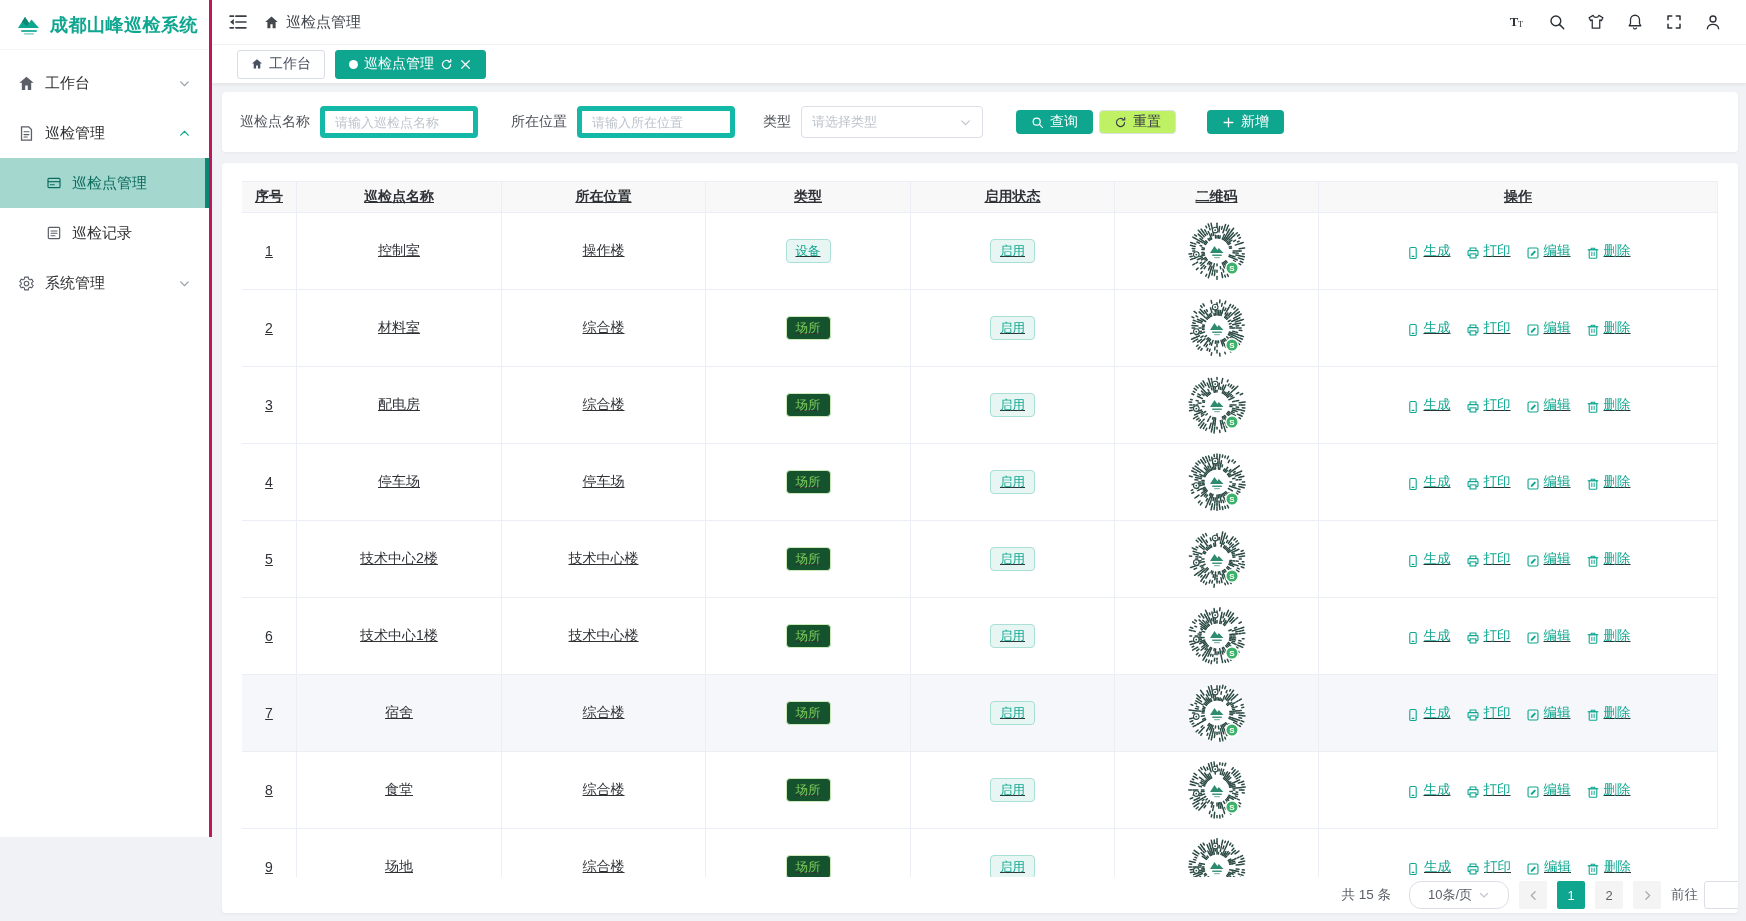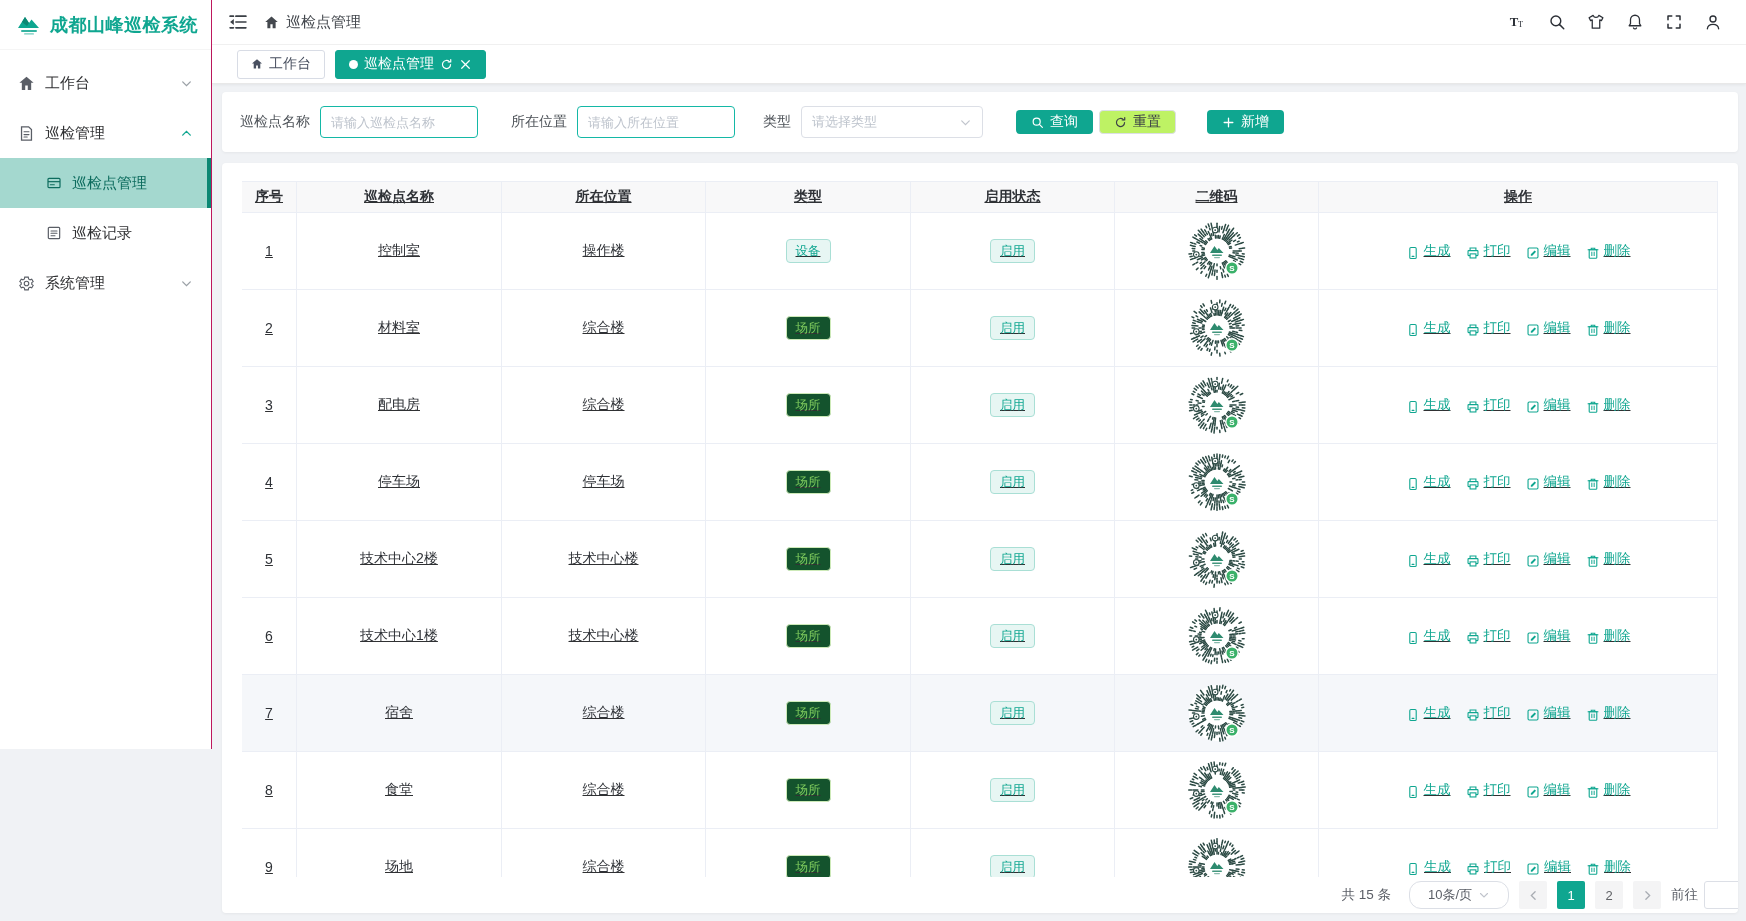--- a/index.html
+++ b/index.html
@@ -5,21 +5,21 @@
   * { margin:0; padding:0; box-sizing:border-box; }
   html,body { width:1746px; height:921px; overflow:hidden; }
   body {
     font-family:"Liberation Sans","DejaVu Sans",sans-serif;
     font-size:14px; color:#303133; background:#f0f2f5;
     display:flex;
   }
   svg { display:block; }
 
   
-  .sidebar { width:212px; min-width:212px; background:#fff; border-right:1px solid #be185d; height:749px; }
+  .sidebar { width:212px; min-width:212px; background:#fff; border-right:3px solid #be185d; height:837px; }
   .logo-row { height:50px; display:flex; align-items:center; gap:8px; padding-left:16px; border-bottom:1px solid #f5f5f5; }
   .logo-title { color:#0fa690; font-size:18px; font-weight:bold; letter-spacing:.5px; white-space:nowrap; }
   .menu { padding-top:8px; }
   .menu-item { height:50px; display:flex; align-items:center; gap:10px; padding:0 18px; cursor:pointer; color:#303133; font-size:15px; position:relative; }
   .menu-item .mi-icon { color:#5a5e66; width:17px; height:17px; }
   .menu-item .chev { margin-left:auto; color:#9aa0a6; width:13px; height:13px; }
   .menu-item .chev.teal { color:#0fa690; }
   .sub-item { height:50px; display:flex; align-items:center; gap:10px; padding-left:46px; cursor:pointer; font-size:15px; color:#303133; position:relative; }
   .sub-item .mi-icon { color:#5a5e66; width:16px; height:16px; }
   .sub-item.active { background:#a4d8cf; color:#0d6c5e; }
@@ -42,21 +42,21 @@
   .tab.active { background:#0fa690; border-color:#0fa690; color:#fff; }
   .tab .tab-dot { width:9px; height:9px; border-radius:50%; background:#fff; }
   .tab .tab-x, .tab .tab-rf { width:13px; height:13px; color:#fff; cursor:pointer; }
 
   .content { flex:1; padding:8px 8px 8px 10px; display:flex; flex-direction:column; gap:11px; min-height:0; }
   .card { background:#fff; border-radius:4px; box-shadow:0 1px 3px rgba(0,0,0,.05); }
 
   
   .filter-card { height:60px; display:flex; align-items:center; padding:0 18px; gap:0; }
   .f-label { font-size:14px; color:#4e5359; white-space:nowrap; margin-right:10px; }
-  .f-input { width:158px; height:32px; border:1px solid #14b8a6; border-radius:4px; padding:0 10px; font-size:13px; color:#303133; outline:none; font-family:inherit; }
+  .f-input { width:158px; height:32px; border:5px solid #14b8a6; border-radius:4px; padding:0 10px; font-size:13px; color:#303133; outline:none; font-family:inherit; }
   .f-input::placeholder { color:#bdc3cc; }
   .f-gap { width:33px; }
   .f-select { width:182px; height:32px; border:1px solid #dcdfe6; border-radius:4px; padding:0 10px; font-size:13px; color:#bdc3cc; display:flex; align-items:center; cursor:pointer; }
   .f-select .sel-arrow { margin-left:auto; width:13px; height:13px; color:#c0c4cc; }
   .btn { height:24px; display:inline-flex; align-items:center; gap:6px; padding:0 14px; border-radius:4px; font-size:14px; cursor:pointer; border:1px solid transparent; white-space:nowrap; }
   .btn .b-ic { width:13px; height:13px; }
   .btn.primary { background:#0fa690; color:#fff; }
   .btn.plain { background:#bef264; color:#3c4046; border-color:#dcdfe6; }
 
   

